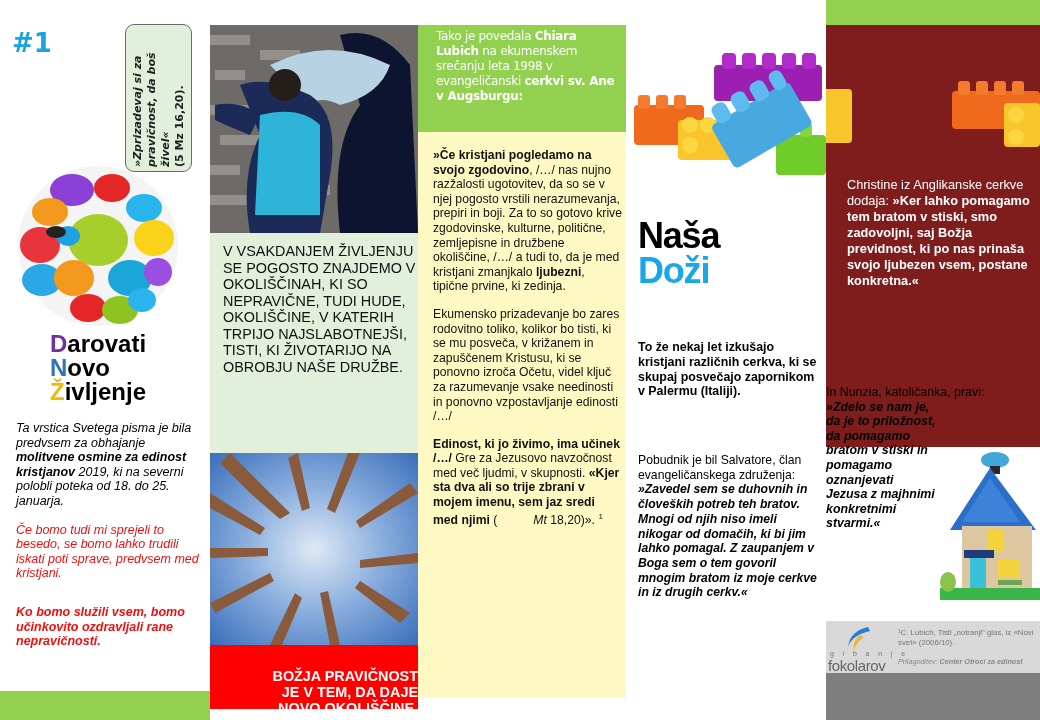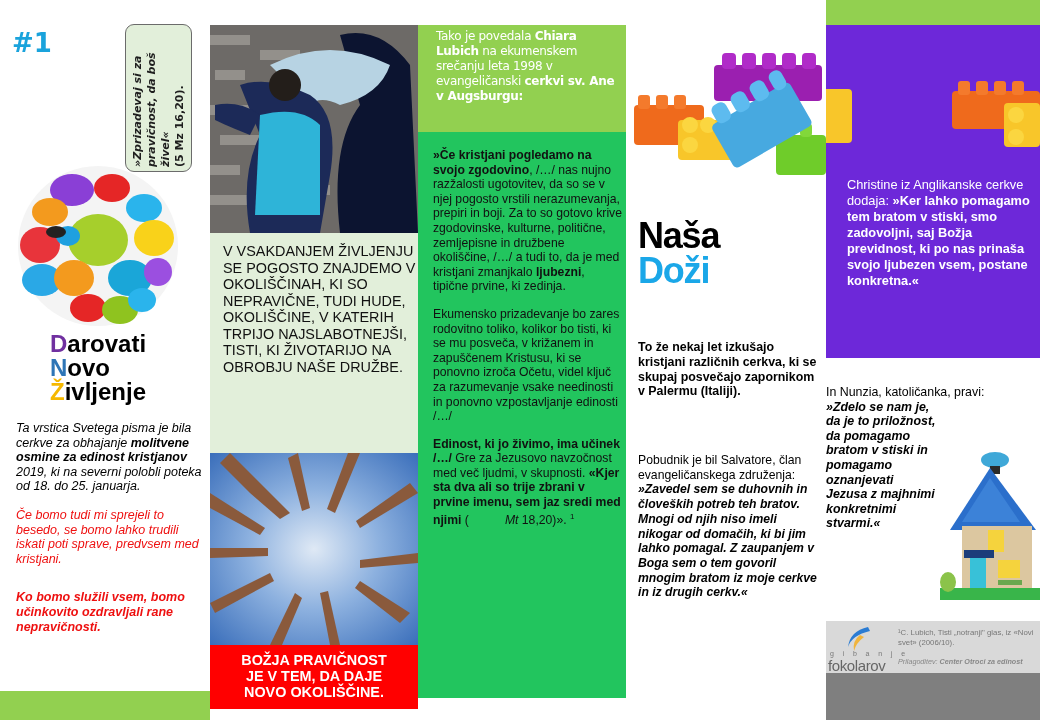--- a/index.html
+++ b/index.html
@@ -18,41 +18,41 @@
   #dnz-title .cap-z { color: #f5b800; }
   #intro-text { left: 16px; top: 421px; width: 190px; font-size: 12.5px; line-height: 14.6px; font-style: italic; }
   #intro-text .red { color: #ee1010; }
   #green-bar-left { left: 0; top: 691px; width: 210px; height: 29px; background: #92d050; }
 
   
   #photo-fight { left: 210px; top: 25px; width: 208px; height: 208px; background: #5a5c66; overflow: hidden; }
   #green-textbox { left: 210px; top: 233px; width: 210px; height: 220px; background: #e2efda; }
   #green-textbox p { position: absolute; left: 13px; top: 10px; width: 195px; font-size: 14.4px; line-height: 16.5px; text-transform: none; color: #111; }
   #photo-hands { left: 210px; top: 453px; width: 208px; height: 192px; background: #5b8fd0; overflow: hidden; }
-  #red-banner { left: 210px; top: 645px; width: 208px; height: 64px; background: #ff0000; color: #fff; font-size: 14.4px; font-weight: bold; text-align: center; line-height: 16px; padding-top: 7px; }
+  #red-banner { left: 210px; top: 645px; width: 208px; height: 64px; background: #ff0000; color: #fff; font-size: 14.4px; font-weight: bold; text-align: right; line-height: 16px; padding-top: 23px; }
 
   
   #col3-green-strip { left: 418px; top: 25px; width: 4px; height: 107px; background: #92d050; }
   #chiara-box { left: 422px; top: 25px; width: 204px; height: 107px; background: #92d050; color: #ffffff; }
   #chiara-box p { position: absolute; left: 14px; top: 4px; width: 180px; font-size: 12px; line-height: 15px; font-family: "DejaVu Sans", sans-serif; font-weight: normal; letter-spacing: -0.3px; }
-  #yellow-box { left: 418px; top: 132px; width: 208px; height: 566px; background: #22c55e; }
+  #yellow-box { left: 418px; top: 132px; width: 208px; height: 566px; background: #fef9c3; }
   #yellow-box .txt { position: absolute; left: 15px; top: 16px; width: 190px; font-size: 12.2px; line-height: 14.6px; color: #111; }
   #yellow-box .gap { height: 13px; }
 
   
   #lego-photo { left: 626px; top: 25px; width: 200px; height: 155px; }
   #story-title { left: 638px; top: 218px; font-size: 36px; line-height: 35px; font-weight: bold; letter-spacing: -1.2px; font-family: "Liberation Sans", sans-serif; }
   #story-title .black { color: #000; }
   #story-title .blue { color: #1aa7e8; }
   #story-lead { left: 638px; top: 340px; width: 185px; font-size: 12.4px; line-height: 14.8px; font-weight: bold; }
   #salvatore { left: 638px; top: 453px; width: 185px; font-size: 12.2px; line-height: 14.7px; }
 
   
   #col5-green-top { left: 826px; top: 0; width: 214px; height: 25px; background: #92d050; }
-  #blue-box { left: 826px; top: 25px; width: 214px; height: 333px; background: #6d28d9; overflow: hidden; }
+  #blue-box { left: 826px; top: 25px; width: 214px; height: 422px; background: #7f1d1d; overflow: hidden; }
   #blue-box .txt { position: absolute; left: 21px; top: 152px; width: 185px; font-size: 12.8px; line-height: 16px; color: #ffffff; }
   #nunzia { left: 826px; top: 385px; width: 210px; font-size: 12.4px; line-height: 14.6px; }
   #house-img { left: 940px; top: 430px; width: 100px; height: 175px; }
   #fokolar-box { left: 826px; top: 621px; width: 214px; height: 52px; background: #d9d9d9; }
   #fokolar-box .logo { position: absolute; left: 4px; top: 4px; width: 60px; height: 46px; }
   #fokolar-box .gib { position: absolute; left: 4px; top: 29px; font-size: 7px; letter-spacing: 3.4px; color: #777; }
   #fokolar-box .fok { position: absolute; left: 2px; top: 36px; font-size: 15px; color: #666; letter-spacing: -0.4px; }
   #fokolar-box .cite { position: absolute; left: 72px; top: 7px; width: 140px; font-size: 7.8px; line-height: 10px; color: #777; }
   #fokolar-box .adapt { position: absolute; left: 72px; top: 36px; width: 140px; font-size: 7.2px; line-height: 10px; color: #888; font-style: italic; }
   #gray-bottom { left: 826px; top: 673px; width: 214px; height: 47px; background: #7f7f7f; }
@@ -96,21 +96,21 @@
 </svg>
 
 <div id="dnz-title" class="abs">
   <div><span class="cap-d">D</span><span>arovati</span></div>
   <div><span class="cap-n">N</span><span>ovo</span></div>
   <div><span class="cap-z">Ž</span><span>ivljenje</span></div>
 </div>
 
 <div id="intro-text" class="abs">
   <p>
-    <span>Ta vrstica Svetega pisma je bila cerkve za obhajanje </span><b style="font-style:italic">molitvene osmine za edinost kristjanov</b><span> 2019, ki na severni polobli poteka od 18. do 25. januarja.</span>
+    <span>Ta vrstica Svetega pisma je bila predvsem za obhajanje </span><b style="font-style:italic">molitvene osmine za edinost kristjanov</b><span> 2019, ki na severni polobli poteka od 18. do 25. januarja.</span>
   </p>
   <p class="red" style="margin-top:14px">Če bomo tudi mi sprejeli to besedo, se bomo lahko trudili iskati poti sprave, predvsem med kristjani.</p>
   <p class="red" style="margin-top:24px;font-weight:bold">Ko bomo služili vsem, bomo učinkovito ozdravljali rane nepravičnosti.</p>
 </div>
 
 <div id="green-bar-left" class="abs"></div>
 
 <svg id="photo-fight" class="abs" viewBox="0 0 208 208" preserveAspectRatio="none">
   <rect width="208" height="208" fill="#6d6a67"></rect>
   <g fill="#9d9a94" opacity="0.8">
@@ -175,21 +175,21 @@
 
 <div id="yellow-box" class="abs">
   <div class="txt">
     <p>
       <b>»Če kristjani pogledamo na svojo zgodovino</b><span>, /…/ nas nujno razžalosti ugotovitev, da so se v njej pogosto vrstili nerazumevanja, prepiri in boji. Za to so gotovo krive zgodovinske, kulturne, politične, zemljepisne in družbene okoliščine, /…/ a tudi to, da je med kristjani zmanjkalo </span><b>ljubezni</b><span>, tipične prvine, ki zedinja.</span>
     </p>
     <div class="gap"></div>
     <p>Ekumensko prizadevanje bo zares rodovitno toliko, kolikor bo tisti, ki se mu posveča, v križanem in zapuščenem Kristusu, ki se ponovno izroča Očetu, videl ključ za razumevanje vsake needinosti in ponovno vzpostavljanje edinosti /…/</p>
     <div class="gap"></div>
     <p>
-      <b>Edinost, ki jo živimo, ima učinek /…/</b><span> Gre za Jezusovo navzočnost med več ljudmi, v skupnosti. </span><b>«Kjer sta dva ali so trije zbrani v prvine imenu, sem jaz sredi med njimi</b><span> (</span><i>Mt</i><span> 18,20)». </span><sup style="font-size:8px">1</sup>
+      <b>Edinost, ki jo živimo, ima učinek /…/</b><span> Gre za Jezusovo navzočnost med več ljudmi, v skupnosti. </span><b>«Kjer sta dva ali so trije zbrani v mojem imenu, sem jaz sredi med njimi</b><span> (</span><i>Mt</i><span> 18,20)». </span><sup style="font-size:8px">1</sup>
     </p>
   </div>
 </div>
 
 <svg id="lego-photo" class="abs" viewBox="0 0 200 155" preserveAspectRatio="none">
   <rect width="200" height="155" fill="#ffffff"></rect>
   <g>
     <rect x="8" y="80" width="70" height="40" rx="4" fill="#ef6a1c"></rect>
     <rect x="12" y="70" width="12" height="14" rx="3" fill="#f47a2c"></rect>
       <rect x="30" y="70" width="12" height="14" rx="3" fill="#f47a2c"></rect>

